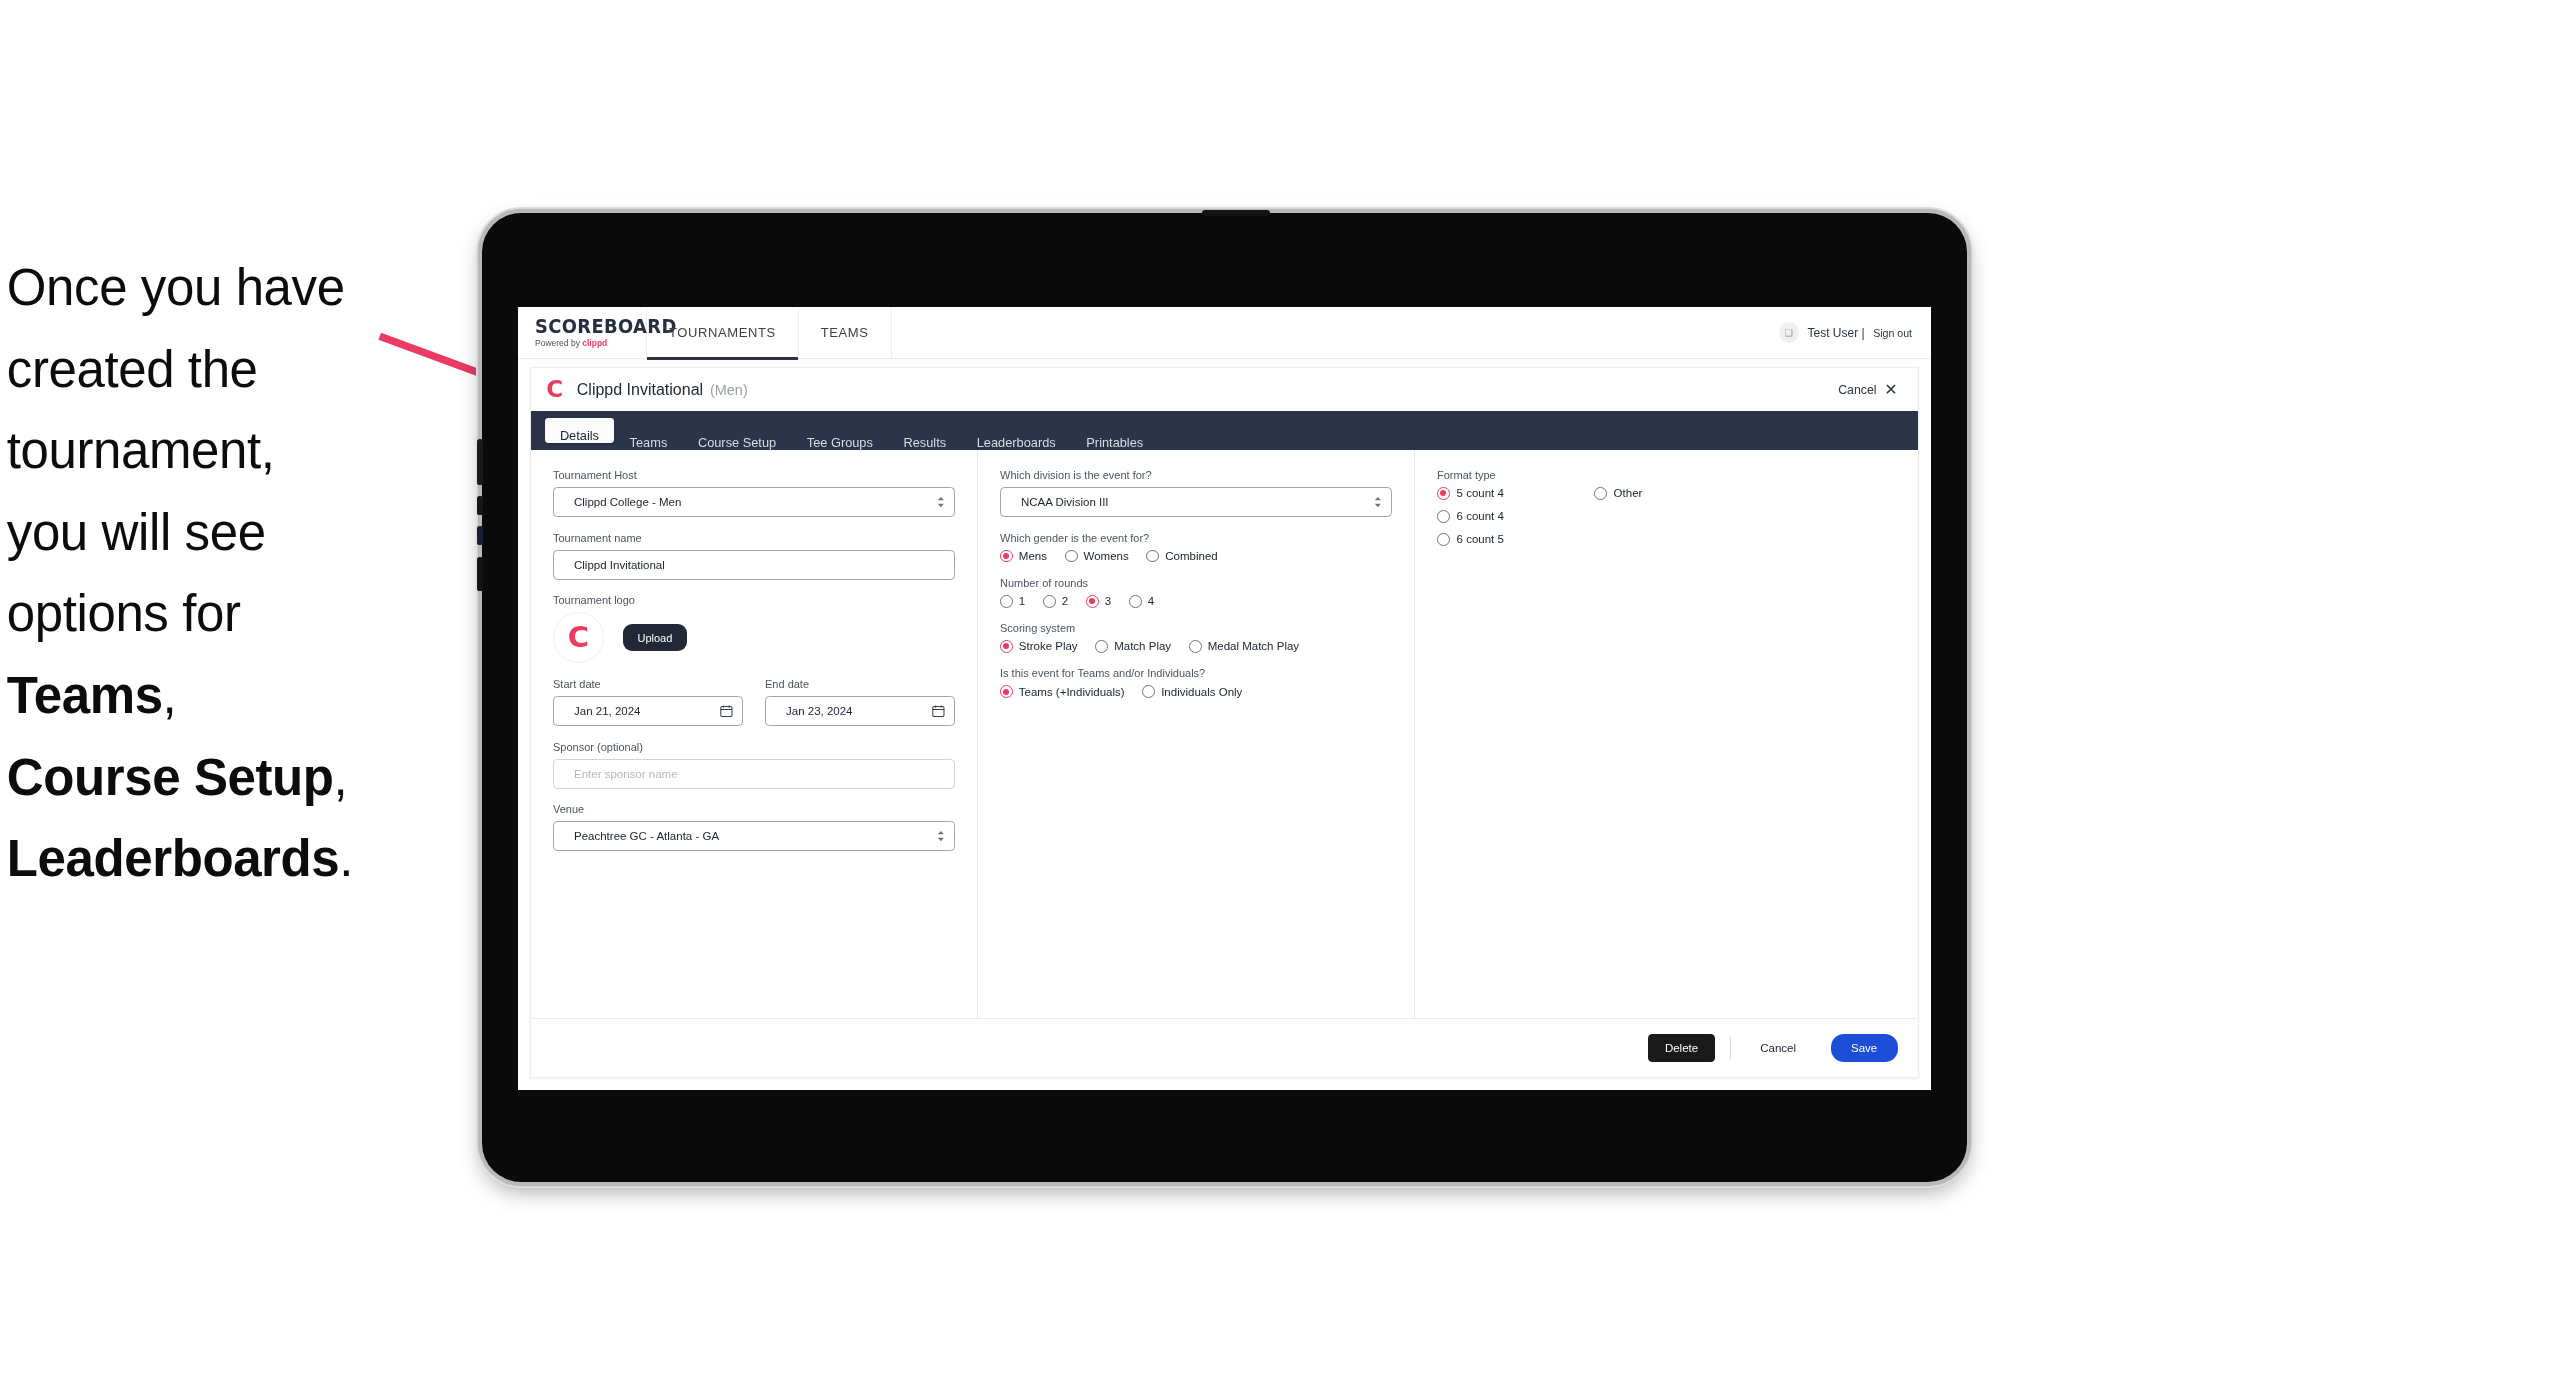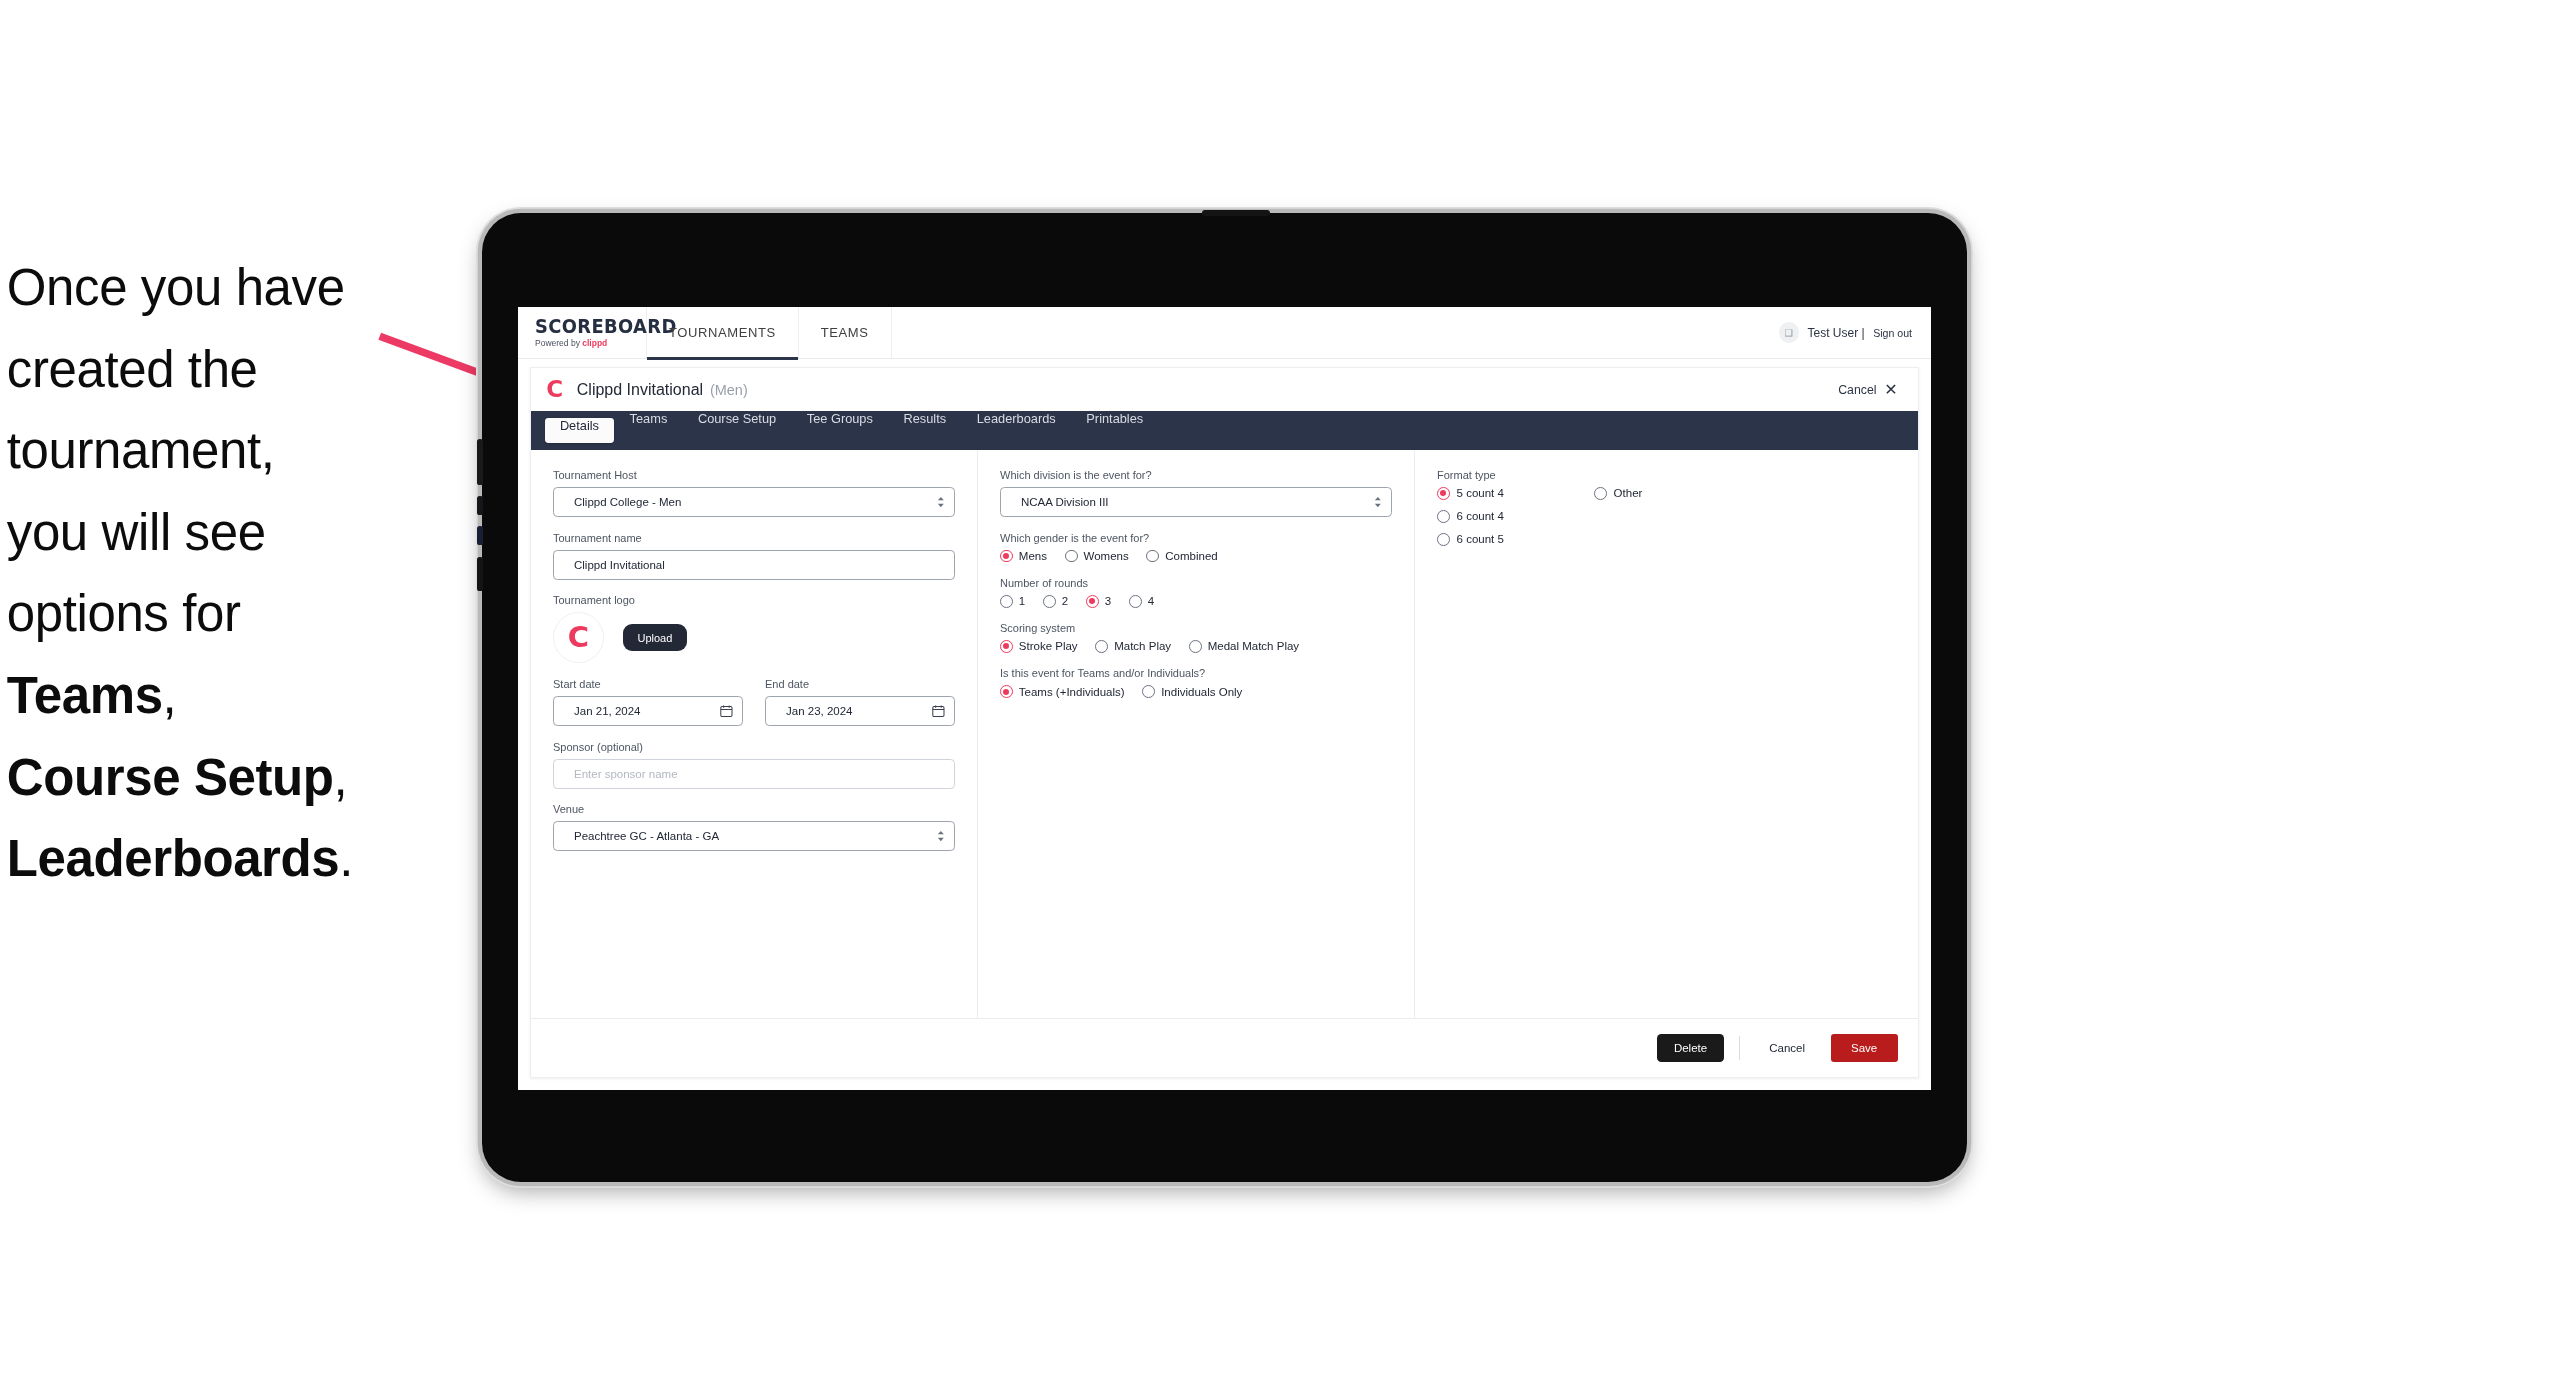--- a/index.html
+++ b/index.html
@@ -123,21 +123,21 @@
   #cancelx{display:flex;align-items:center;gap:7.7px;font-size:12.3px;color:#2b3344;cursor:pointer;padding-right:5.1px;}
   #cancelx .xg{font-size:16px;line-height:1;}
 
   
   #navstrip{
     background:#2b3448;height:39px;flex:none;
     display:flex;align-items:center;padding-left:10.2px;gap:0;
   }
   .ntab{
     font-size:12.8px;color:#d9dce3;padding:0 15.3px;height:39px;
-    display:flex;align-items:flex-start;cursor:pointer;
+    display:flex;align-items:flex-end;cursor:pointer;
   }
   .ntab.active{
     background:#fbfbfc;color:#222836;height:25.5px;border-radius:3.4px;
     margin-left:3.4px;box-shadow:0 0.9px 1.7px rgba(0,0,0,.2);
   }
 
   
   #formbody{flex:1;display:flex;background:#fff;position:relative;justify-content:flex-end;}
   .col{box-sizing:border-box;padding:19px 22px 0 22px;}
   #col1{width:447px;border-right:0.9px solid #ececef;}
@@ -202,21 +202,21 @@
   
   #footer{
     height:58px;flex:none;background:#fff;
     border-top:0.9px solid #ececef;
     display:flex;align-items:center;justify-content:flex-end;
     padding-right:20.4px;gap:0;
   }
   #delbtn{background:#1a1a1a;color:#fff;font-size:11.5px;padding:7.7px 17px;border-radius:4.3px;cursor:pointer;}
   #fsep{width:0.9px;height:24px;background:#d9dce1;margin:0 15.3px;}
   #cancelbtn{font-size:11.5px;color:#222836;cursor:pointer;padding:7.7px 13.6px;}
-  #savebtn{background:#b91c1c;color:#fff;font-size:11.5px;padding:7.7px 20.4px;border-radius:3px;margin-left:12px;cursor:pointer;}
+  #savebtn{background:#1d4ed8;color:#fff;font-size:11.5px;padding:7.7px 20.4px;border-radius:13px;margin-left:21px;cursor:pointer;}
 </style>
 </head>
 <body>
 
 <div id="annotation">
   <div>Once you have</div>
   <div>created the</div>
   <div>tournament,</div>
   <div>you will see</div>
   <div>options for</div>

